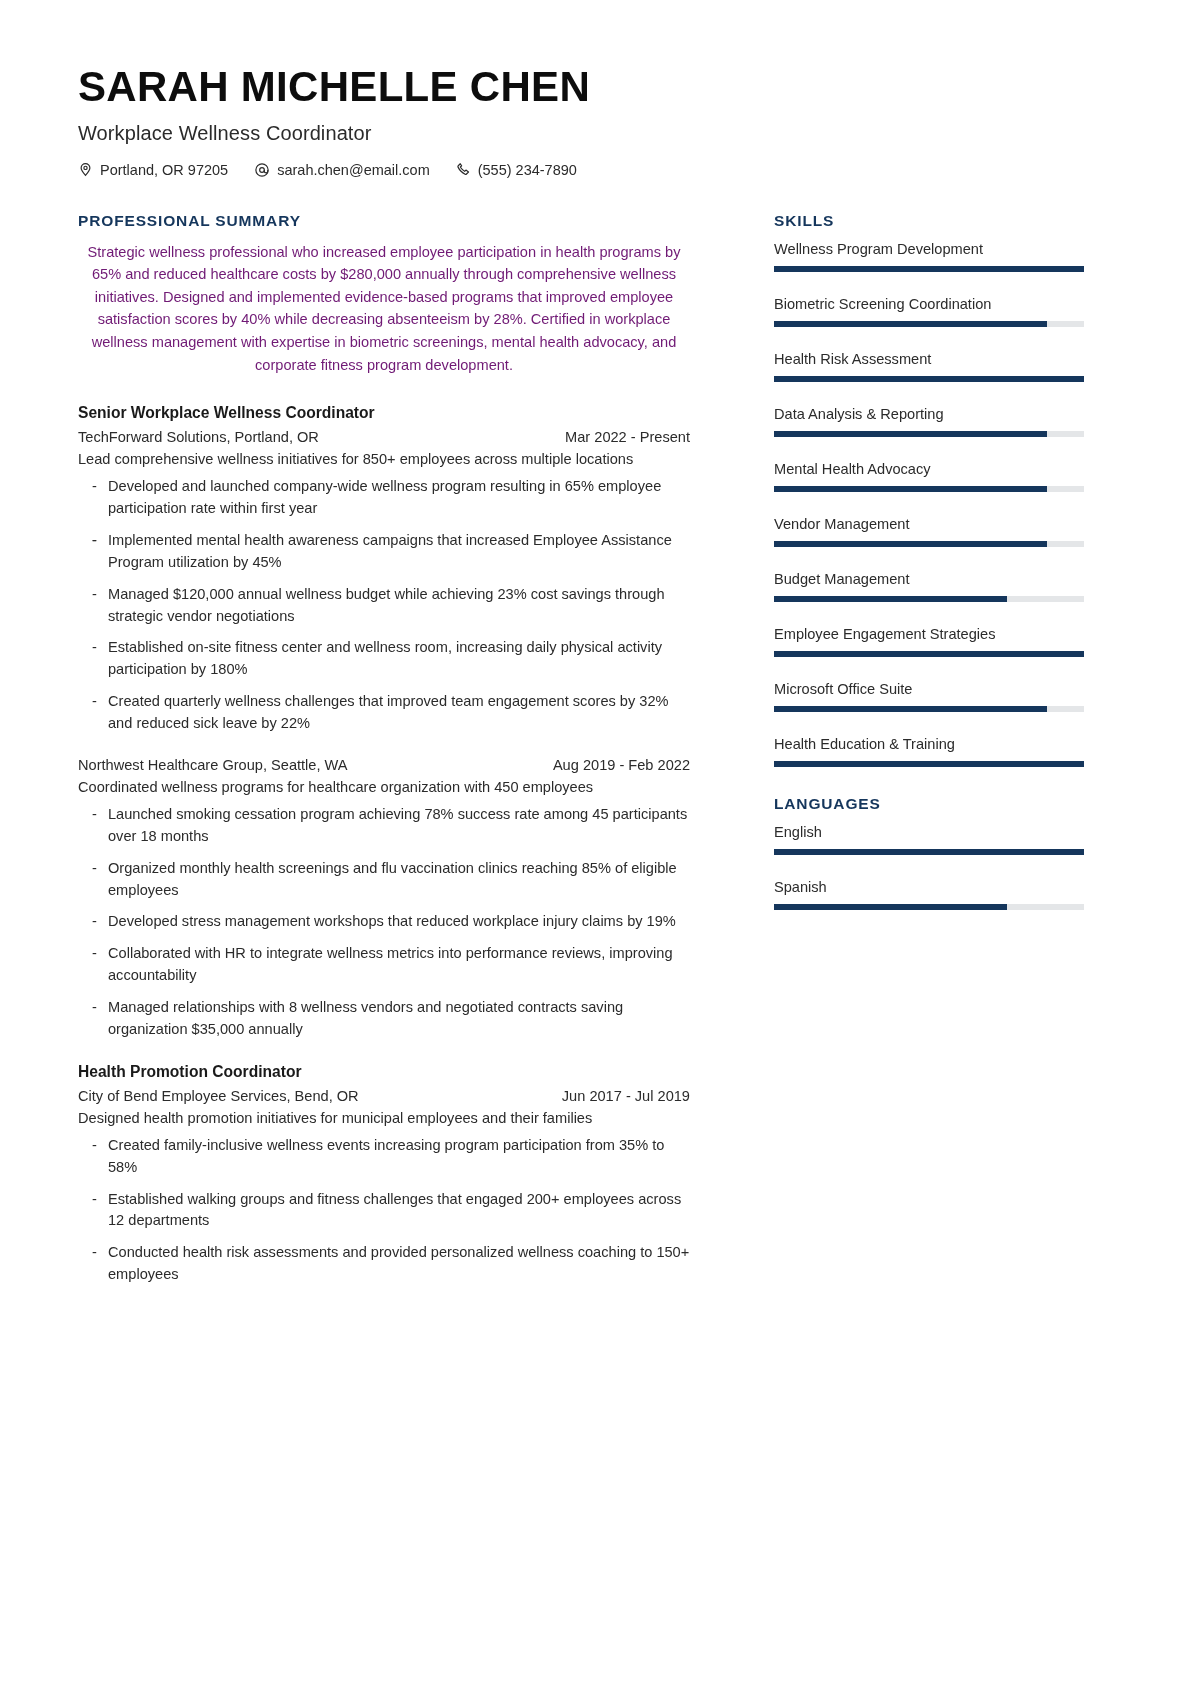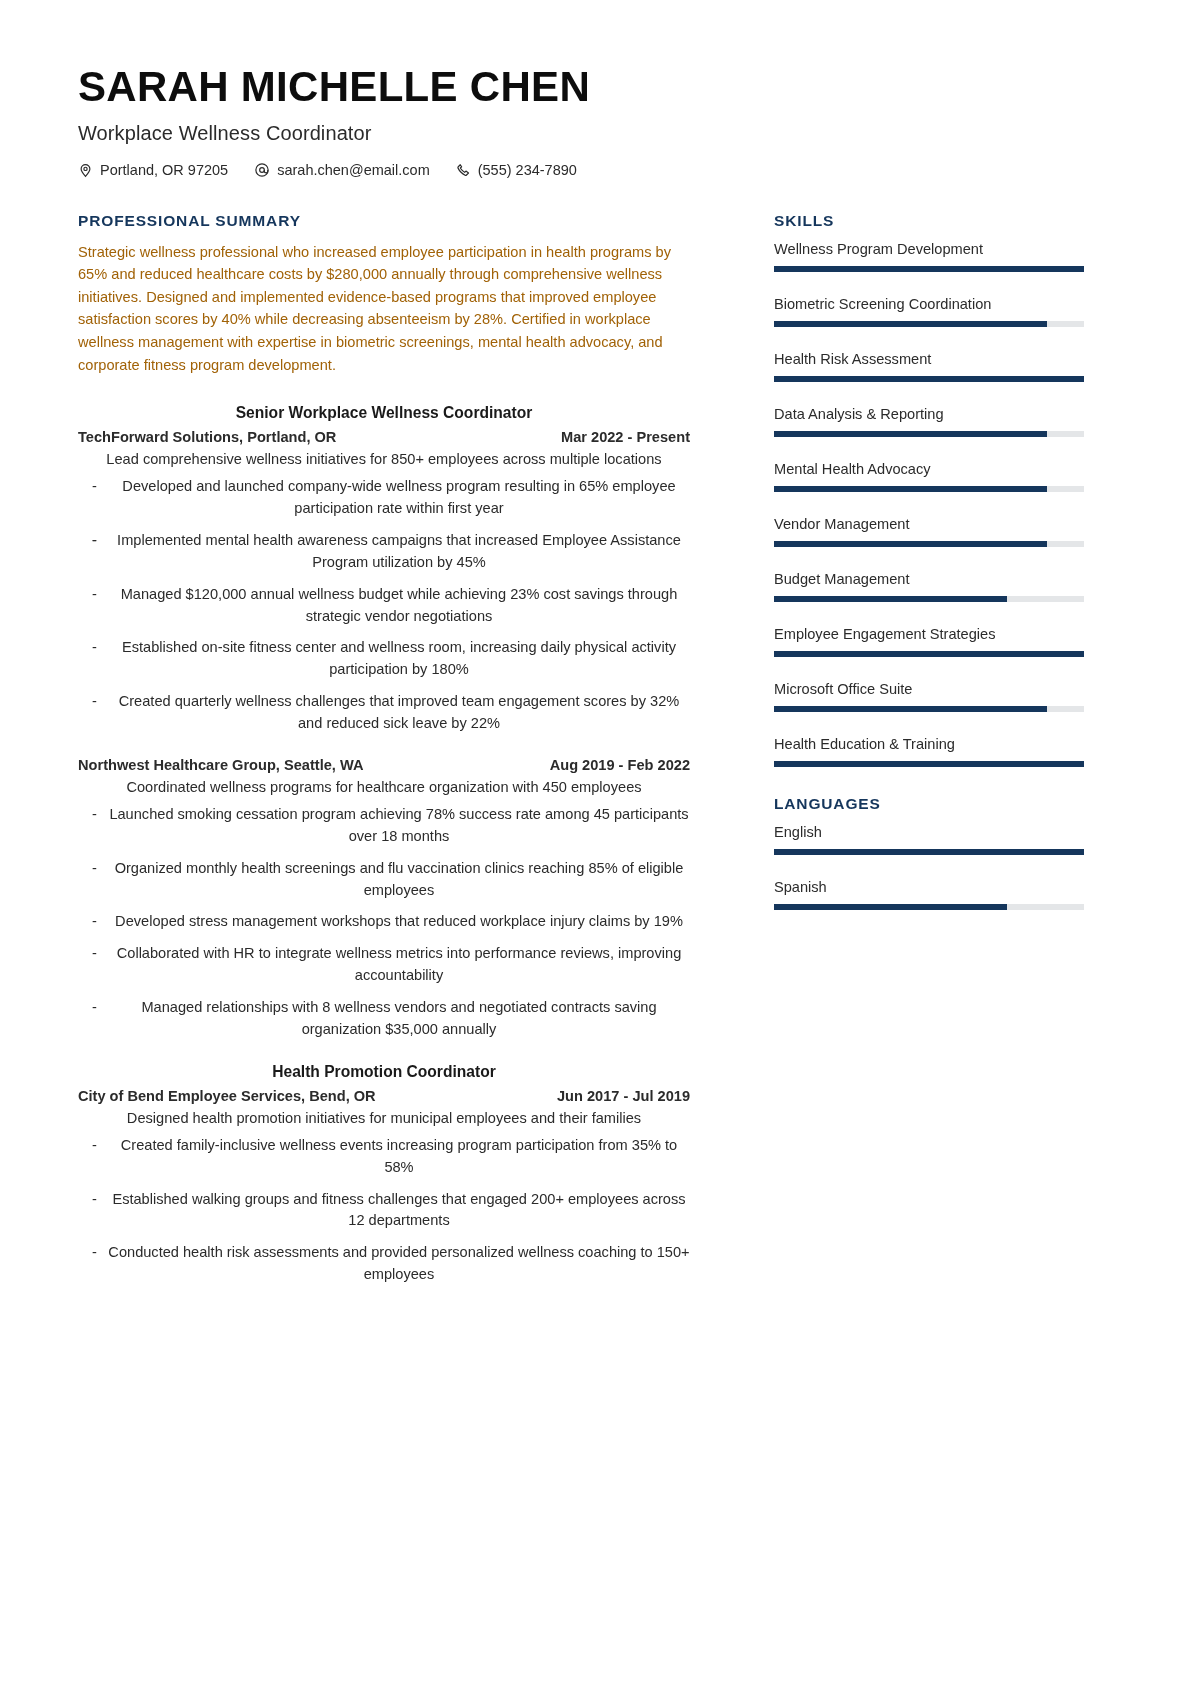--- a/index.html
+++ b/index.html
@@ -35,21 +35,21 @@
     letter-spacing: 0.1px;
   }
   .contact-row {
     display: flex;
     align-items: center;
     gap: 26px;
     margin-top: 17px;
     font-size: 14.5px;
     color: #2b2b2b;
   }
-  .contact-item { display: flex; align-items: flex-end; gap: 7px; white-space: nowrap; }
+  .contact-item { display: flex; align-items: flex-start; gap: 7px; white-space: nowrap; }
   .contact-item svg { display: block; flex: 0 0 auto; }
 
   
   .body-cols {
     display: flex;
     align-items: flex-start;
     margin-top: 34px;
   }
   .col-main { width: 612px; flex: 0 0 612px; }
   .col-side { width: 310px; flex: 0 0 310px; margin-left: 84px; }
@@ -62,41 +62,40 @@
     color: #15365c;
     text-transform: uppercase;
     margin-bottom: 11px;
   }
   .section { margin-bottom: 28px; }
 
   
   .summary-text {
     font-size: 14.6px;
     line-height: 1.55;
-    color: #a16207;
-    text-align: left;
-  }
-
-  
-  .job { margin-bottom: 22px; text-align: center; }
+    color: #701a75;
+    text-align: center;
+  }
+
+  
+  .job { margin-bottom: 22px; }
   .job:last-child { margin-bottom: 0; }
   .job-role {
     font-size: 15.6px;
     font-weight: bold;
     color: #1a1a1a;
     margin-bottom: 7px;
   }
   .job-meta {
     display: flex;
     justify-content: space-between;
     align-items: baseline;
     font-size: 14.6px;
     color: #2b2b2b;
     margin-bottom: 4px;
-    font-weight: bold;
   }
   .job-company { }
   .job-dates { white-space: nowrap; }
   .job-desc {
     font-size: 14.6px;
     line-height: 1.5;
     color: #2b2b2b;
     margin-bottom: 5px;
   }
   .bullets { list-style: none; }

